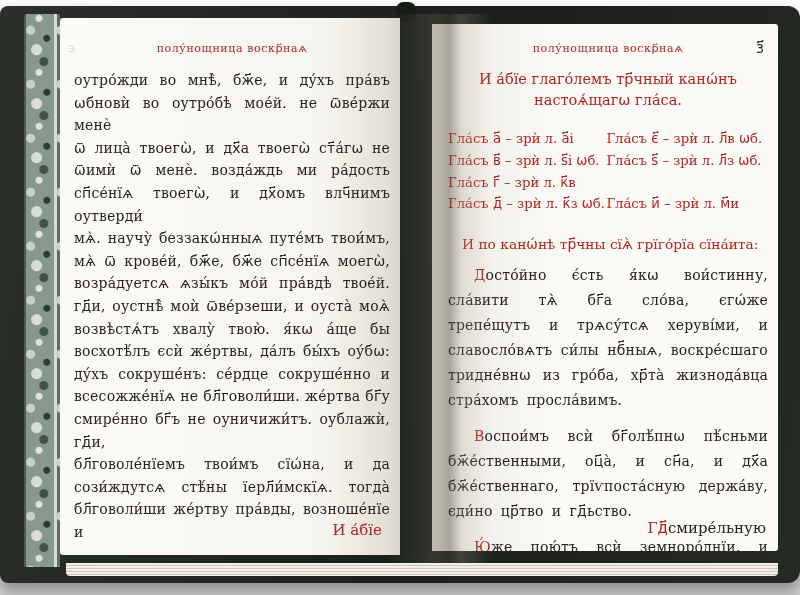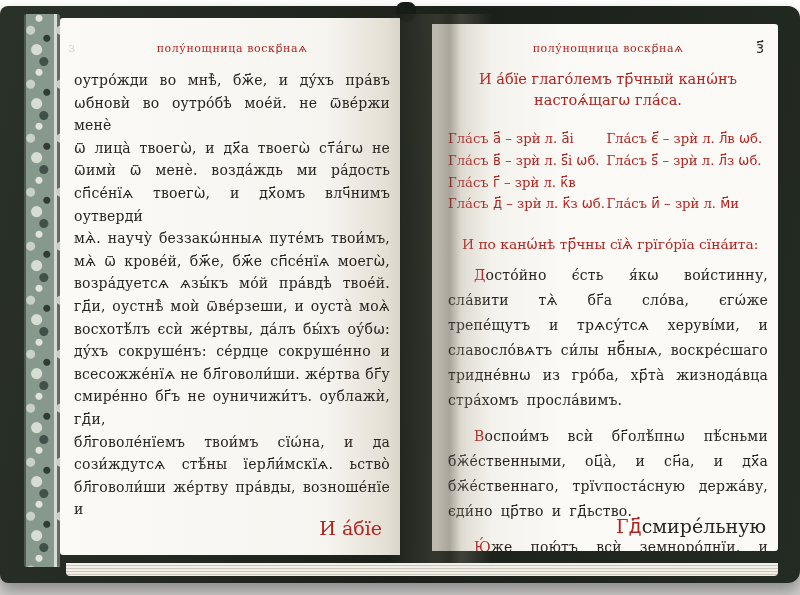--- a/index.html
+++ b/index.html
@@ -75,21 +75,21 @@
   .tone-row{display:flex;line-height:21.8px;}
   .tone-cell-l{flex:0 0 49.5%;}
   .tone-cell-r{flex:1;}
   .rubric{color:#b22420;font-size:13.8px;margin-top:21px;text-indent:14px;}
   .paras{margin-top:4px;}
   .para{
     margin:11px 0 0;font-size:14px;line-height:25px;letter-spacing:.2px;
     text-align:justify;text-indent:26px;word-spacing:3.5px;
   }
   .initial{color:#b22420;}
-  .catchword{position:absolute;font-size:19px;margin-left:32px;}
+  .catchword{position:absolute;font-size:15px;margin-left:32px;}
   .left-cw{right:18px;bottom:16px;color:#b22420;}
   .right-cw{right:12px;bottom:14px;color:#292420;}
   .cw-red{color:#b22420;}
   .ghost{
     position:absolute;z-index:-1;pointer-events:none;filter:blur(2px);
     background:repeating-linear-gradient(180deg,rgba(70,85,95,.55) 0 9px,transparent 9px 27px);
   }
   .ghost-right{left:10%;right:6%;top:140px;height:270px;opacity:.07;}
   .ghost-left{left:10%;right:8%;bottom:52px;height:72px;opacity:.06;}
 </style>
@@ -111,26 +111,27 @@
           <div class="ps-lines">
               <div class="line">оутро́жди во мнѣ̀, бж҃е, и ду́хъ пра́въ</div>
               <div class="line">ѡбновѝ во оутро́бѣ мое́й. не ѿве́ржи менѐ</div>
               <div class="line">ѿ лица̀ твоегѡ̀, и дх҃а твоегѡ̀ ст҃а́гѡ не</div>
               <div class="line">ѿимѝ ѿ менѐ. возда́ждь ми ра́дость</div>
               <div class="line">сп҃се́нїѧ твоегѡ̀, и дх҃омъ влч҃нимъ оутверди́</div>
               <div class="line">мѧ̀. научу̀ беззакѡ́нныѧ путе́мъ твои́мъ,</div>
               <div class="line">мѧ̀ ѿ крове́й, бж҃е, бж҃е сп҃се́нїѧ моегѡ̀,</div>
               <div class="line">возра́дуетсѧ ѧзы́къ мо́й пра́вдѣ твое́й.</div>
               <div class="line">гд҃и, оустнѣ̀ моѝ ѿве́рзеши, и оуста̀ моѧ̀</div>
+              <div class="line">возвѣстѧ́тъ хвалу̀ твою̀. я́кѡ а́ще бы</div>
               <div class="line">восхотѣ́лъ єсѝ же́ртвы, да́лъ бы́хъ оу́бѡ:</div>
               <div class="line">ду́хъ сокруше́нъ: се́рдце сокруше́нно и</div>
               <div class="line">всесожже́нїѧ не бл҃говоли́ши. же́ртва бг҃у</div>
               <div class="line">смире́нно бг҃ъ не оуничижи́тъ. оублажѝ, гд҃и,</div>
               <div class="line">бл҃говоле́нїемъ твои́мъ сїѡ́на, и да</div>
-              <div class="line">сози́ждутсѧ стѣ́ны їерл҃и́мскїѧ. ьство̀</div>
+              <div class="line">сози́ждутсѧ стѣ́ны їерл҃и́мскїѧ. тогда̀</div>
               <div class="line">бл҃говоли́ши же́ртву пра́вды, возноше́нїе и</div>
             </div>
           <div class="catchword left-cw">И а́бїе</div>
         </div>
       </div>
 
       <div class="page page-right">
         <div class="page-inner-right">
           <div class="ghost ghost-right"></div>
           <div class="rp-header">

